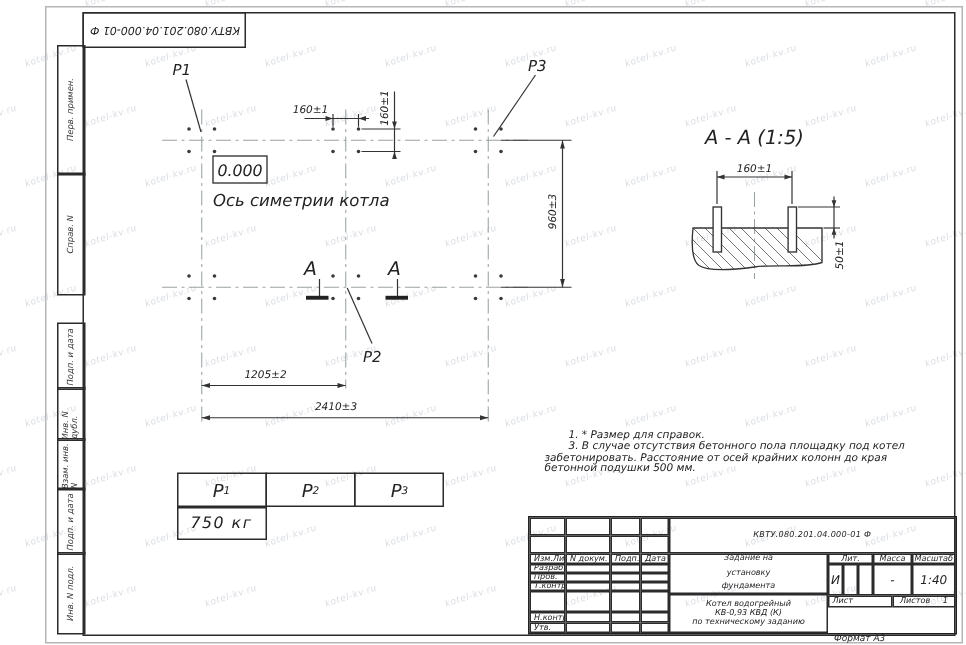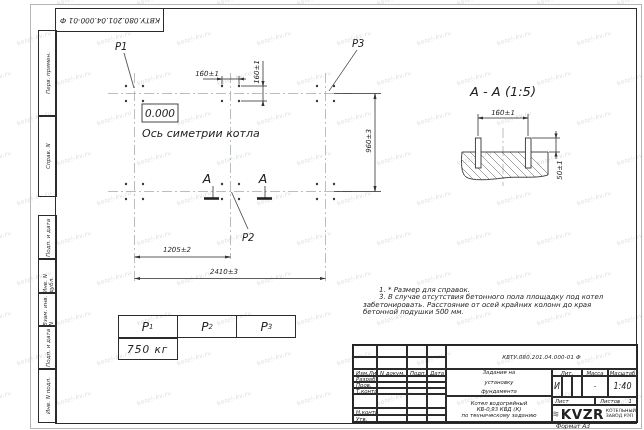--- a/index.html
+++ b/index.html
@@ -385,28 +385,16 @@
     <div class="c" style="left:219px;top:31px;width:10px;height:21px;"></div>
     <div class="c ctr" style="left:229px;top:31px;width:26px;height:21px;font-size:8px;">-</div>
     <div class="c ctr" style="left:255px;top:31px;width:29px;height:21px;font-size:8px;">1:40</div>
 
     <div class="c lab" style="left:199px;top:52px;width:43px;height:8px;">Лист</div>
     <div class="c" style="left:242px;top:52px;width:42px;height:8px;justify-content:space-between;padding:0 4px;">
       <span>Листов</span>
       <span>1</span>
     </div>
 
-    <div class="c" style="left:199px;top:60px;width:85px;height:17px;justify-content:center;gap:2px;">
-      <svg width="14" height="12" viewBox="0 0 14 12">
-        <g fill="none" stroke="#111" stroke-width="1.4">
-          <path d="M1,2 Q4,0 7,2 T13,2"></path>
-            <path d="M1,6 Q4,4 7,6 T13,6"></path>
-            <path d="M1,10 Q4,8 7,10 T13,10"></path>
-        </g>
-      </svg>
-      <span class="kvzr">KVZR</span>
-      <span class="logo-cap">КОТЕЛЬНЫЙ
-ЗАВОД РЭП</span>
-    </div>
   </div>
 
   <div class="abs format">Формат А3</div>
 </div>
 
 </body></html>

